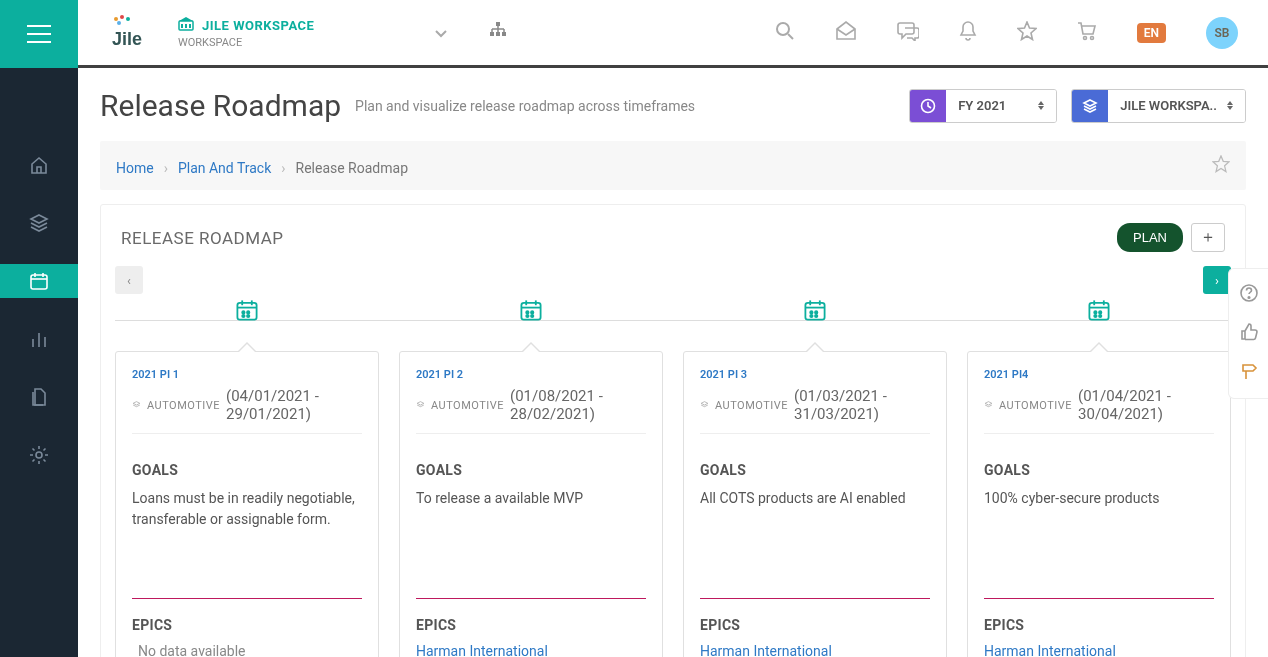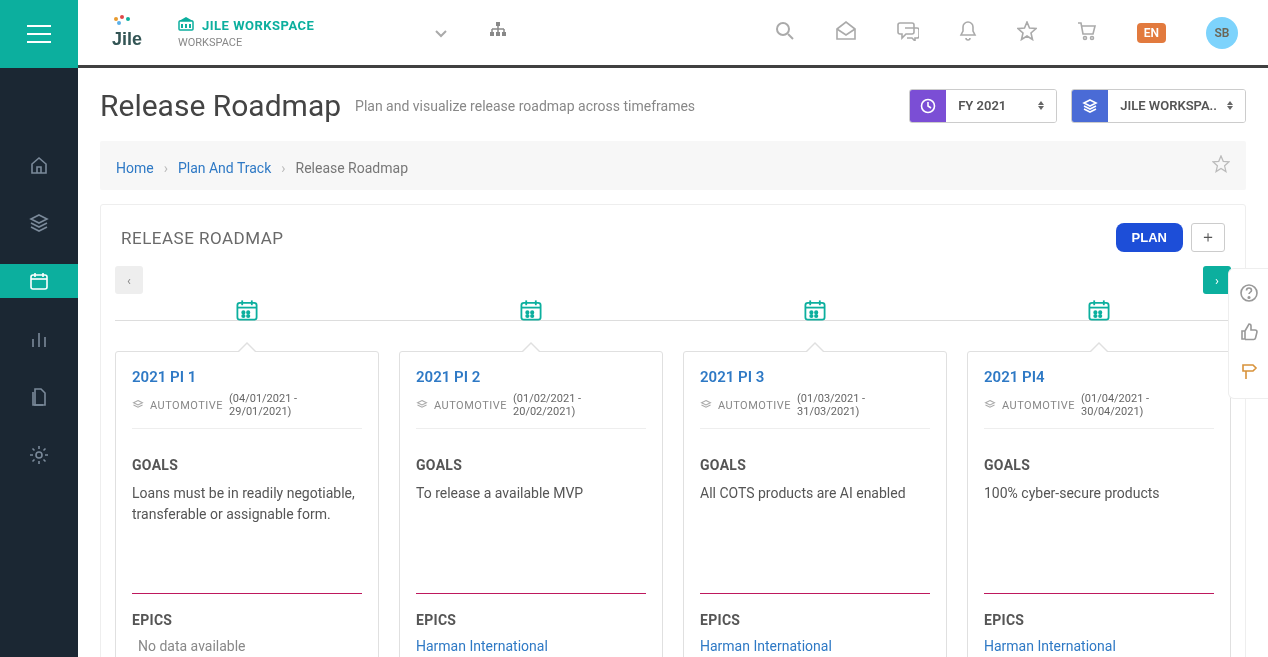--- a/index.html
+++ b/index.html
@@ -46,40 +46,40 @@
 .sel-caret .dn { border-top:4px solid #666; }
 
 .breadcrumbs { margin-top: 18px; display: flex; align-items: flex-end; gap: 10px; color: #777; background:#f7f7f7; border-radius:2px; padding:14px 16px; }
 .breadcrumbs a { color: #2e79c5; text-decoration: none; }
 .bc-star { margin-left: auto; color: #bbb; }
 
 .panel { margin-top: 14px; border: 1px solid #eee; border-radius: 3px; background:#fff; }
 .panel-head { display: flex; align-items: center; padding: 18px 20px 10px; }
 .panel-title { color: #6a6a6a; font-size: 17px; letter-spacing: .5px; }
 .panel-actions { margin-left: auto; display: flex; gap: 8px; }
-.btn-plan { background: #1d4ed8; color: #fff; border: none; border-radius: 8px; padding: 7px 16px; font-weight: 700; font-size: 13px; cursor: pointer; }
+.btn-plan { background: #14532d; color: #fff; border: none; border-radius: 13px; padding: 7px 16px; font-weight: 400; font-size: 13px; cursor: pointer; }
 .btn-add { background: #fff; border: 1px solid #ccc; border-radius: 3px; width: 34px; font-size: 16px; color: #555; cursor: pointer; }
 
 .timeline { position: relative; padding: 30px 14px 20px; }
 .nav-arrow { width: 28px; height: 28px; background: #eee; color: #888; display: flex; align-items: center; justify-content: center; border-radius: 3px; position: absolute; top: 4px; cursor: pointer; font-size:13px; }
 .nav-arrow.left { left: 14px; }
 .nav-arrow.right { right: 14px; background: #0caf9e; color: #fff; }
 .hline { border-top: 1px solid #ddd; margin: 28px 0 30px; }
 
 .cards { display: flex; gap: 20px; }
 .card { flex: 1; border: 1px solid #e0e0e0; border-radius: 3px; padding: 16px 16px 20px; position: relative; background:#fff; }
 .card::before { content:""; position:absolute; top:-10px; left:50%; transform:translateX(-50%); width:0;height:0;border-left:10px solid transparent;border-right:10px solid transparent;border-bottom:10px solid #e0e0e0; }
 .card::after { content:""; position:absolute; top:-8px; left:50%; transform:translateX(-50%); width:0;height:0;border-left:9px solid transparent;border-right:9px solid transparent;border-bottom:9px solid #fff; }
 
 .cal-marker { position:absolute; top:-54px; left:50%; transform:translateX(-50%); color:#0caf9e; }
 
-.card-title { color: #2e79c5; font-weight: 600; font-size: 15px; margin-bottom: 6px; cursor: pointer; }
+.card-title { color: #2e79c5; font-weight: 600; font-size: 11px; margin-bottom: 6px; cursor: pointer; }
 .card-meta { font-size: 11px; color: #888; display: flex; align-items: center; gap: 6px; padding-bottom: 10px; border-bottom: 1px solid #eee; }
 .card-meta .tag { letter-spacing: .5px; }
-.card-meta .dates { color: #666; font-size: 11px; }
+.card-meta .dates { color: #666; font-size: 15px; }
 
 .section-h { font-weight: 700; color: #555; margin-top: 28px; margin-bottom: 10px; letter-spacing: .3px; }
 .goal-text { color: #555; line-height: 1.5; min-height: 70px; }
 .card .section-h.ep { margin-top: 40px; border-top: 1px solid #be185d; padding-top: 18px; }
 .epic-link { color: #2e79c5; cursor: pointer; }
 .nodata { color: #888; padding-left:6px; }
 
 
 .help-rail { position: fixed; right: 0; top: 268px; width: 40px; background: #fff; border: 1px solid #eee; border-right: none; border-radius: 6px 0 0 6px; display: flex; flex-direction: column; gap: 16px; padding: 14px 0; align-items: center; z-index: 60; }
 .help-rail .h-icon { color: #999; cursor: pointer; }
@@ -356,21 +356,21 @@
                 <circle cx="11" cy="15" r="1" fill="currentColor"></circle>
               </svg>
           </span>
           <div class="card-title">2021 PI 2</div>
           <div class="card-meta">
             <svg width="12" height="12" viewBox="0 0 16 16" fill="none" stroke="#aaa" stroke-width="1.4">
                 <polygon points="8,2 14,5 8,8 2,5"></polygon>
                 <polyline points="2,8 8,11 14,8"></polyline>
               </svg>
             <span class="tag">AUTOMOTIVE</span>
-            <span class="dates">(01/02/2021 - 20/02/2021)</span>
+            <span class="dates">(01/08/2021 - 28/02/2021)</span>
           </div>
           <div class="section-h">GOALS</div>
           <div class="goal-text">To release a available MVP</div>
           <div class="section-h ep">EPICS</div>
           <div class="epic-link">Harman International</div>
         </div>
 
         <div class="card">
           <span class="cal-marker">
             <svg width="24" height="24" viewBox="0 0 20 20" fill="none" stroke="currentColor" stroke-width="1.5">

